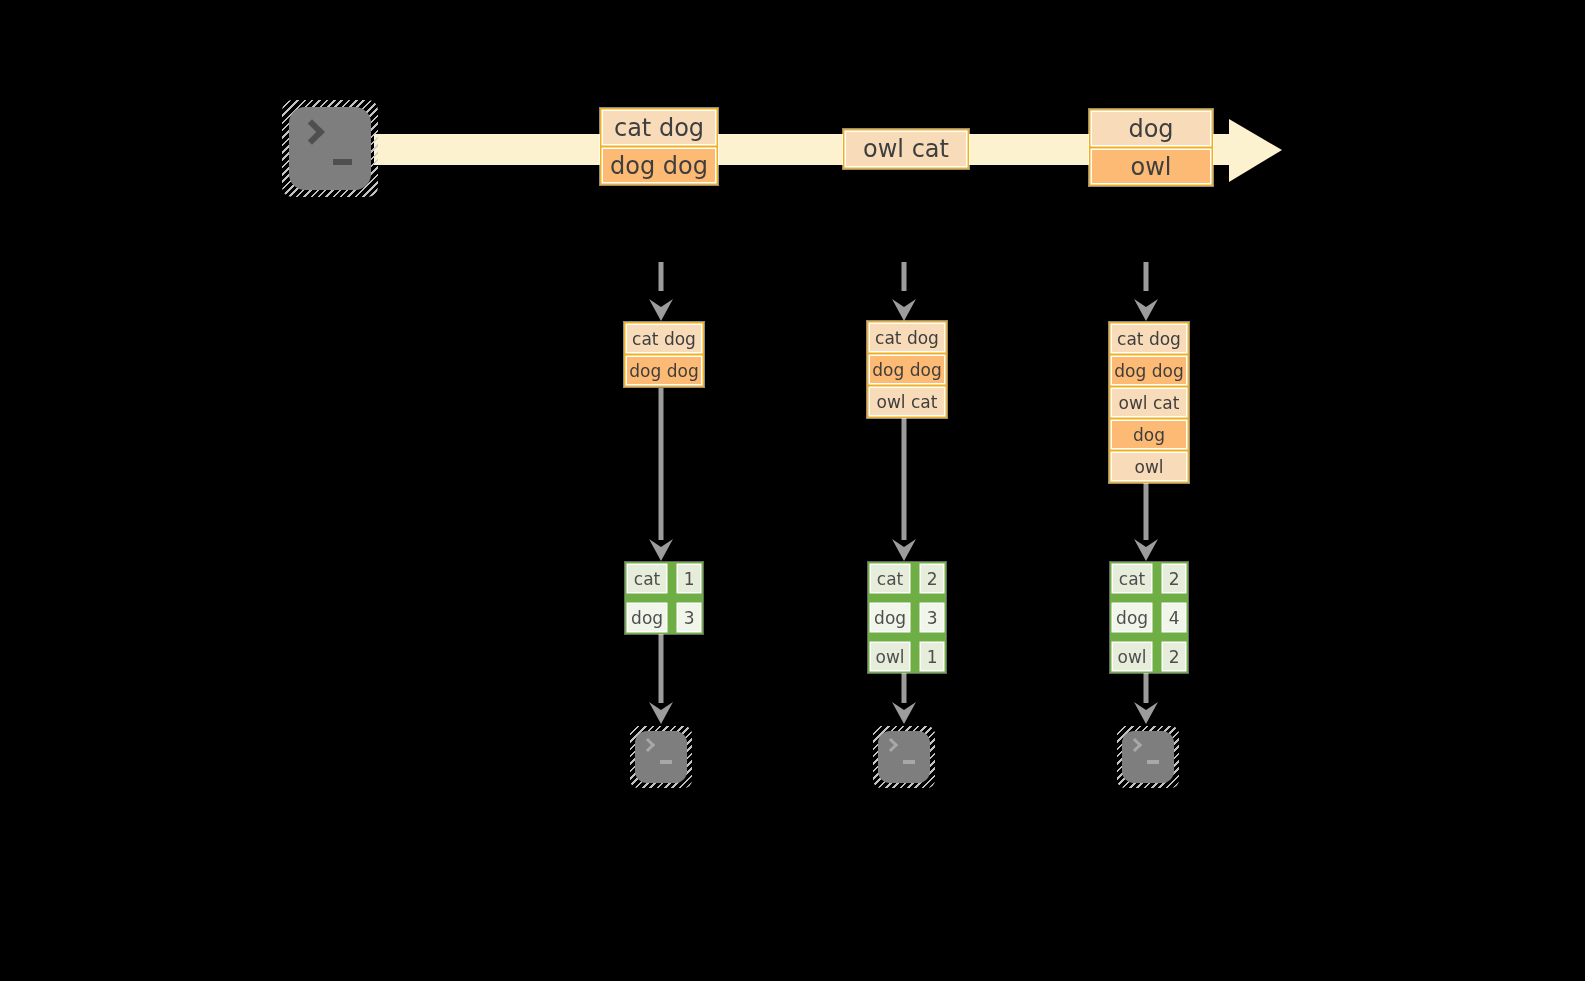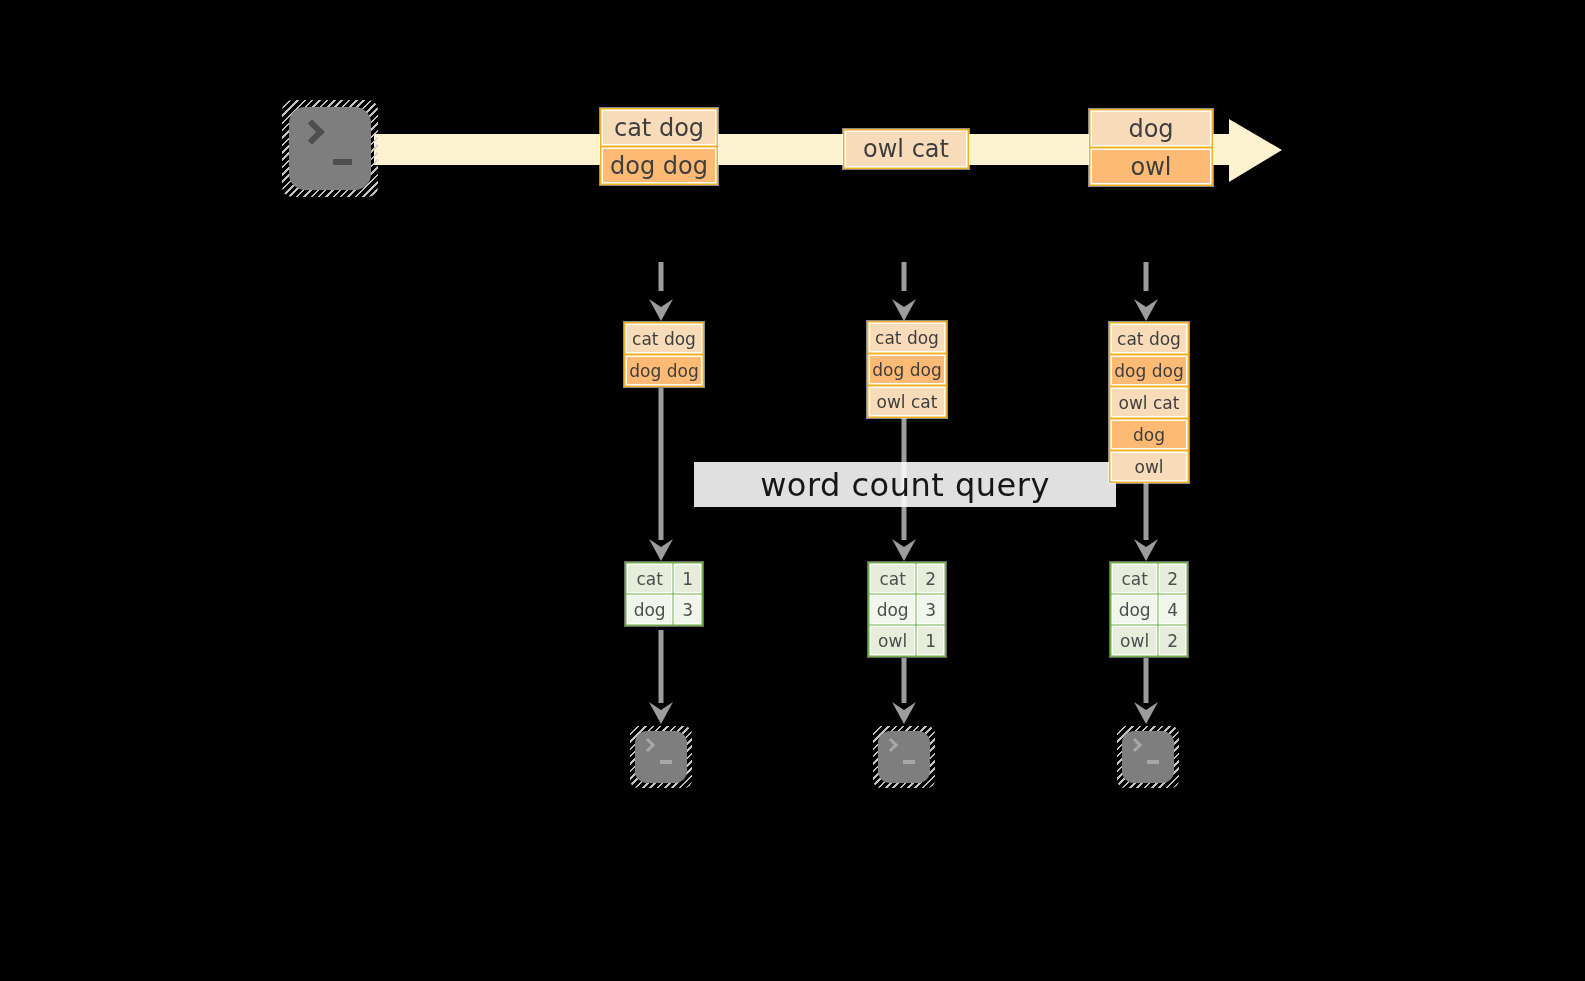--- a/index.html
+++ b/index.html
@@ -20,21 +20,21 @@
     box-shadow:0 0 0 1.5px #fff;
   }
   .fill-a { background:#f8dcba; }
   .fill-b { background:#fdba74; }
   .top-stack .row { height:33px; font-size:24px; }
   .mid-stack .row { height:27px; font-size:17px; }
 
   
   .gtable {
     position:absolute; z-index:3; background:#6fae44; padding:3px;
-    display:grid; grid-template-columns:1.75fr 1fr; gap:4px;
+    display:grid; grid-template-columns:1.75fr 1fr; gap:12px;
     box-shadow:0 0 0 1px rgba(255,255,255,0.4);
   }
   .gcell {
     display:flex; align-items:center; justify-content:center;
     height:27px; font-size:17px; color:#4e4e4e;
     box-shadow:0 0 0 1.5px #fff;
   }
   .fill-ga { background:#e6eedb; }
   .fill-gb { background:#f1f6eb; }
 
@@ -123,23 +123,20 @@
         <line x1="904" y1="658" x2="904" y2="703"></line>
         <path d="M892,702 L904,724 L916,702 L904,710 Z" stroke="none"></path>
       </g>
       <g>
         <line x1="1146" y1="658" x2="1146" y2="703"></line>
         <path d="M1134,702 L1146,724 L1158,702 L1146,710 Z" stroke="none"></path>
       </g>
     </g>
   </svg>
 
-  <div class="query-label">
-    <span>word count query</span>
-  </div>
 
   <div class="sketchbox src-icon">
     <div class="sketch-inner">
       <span class="chev"></span>
       <span class="underscore"></span>
     </div>
   </div>
 
   <div class="stack top-stack" style="left:600px; top:108px; width:112px;">
     <div class="row fill-a">

